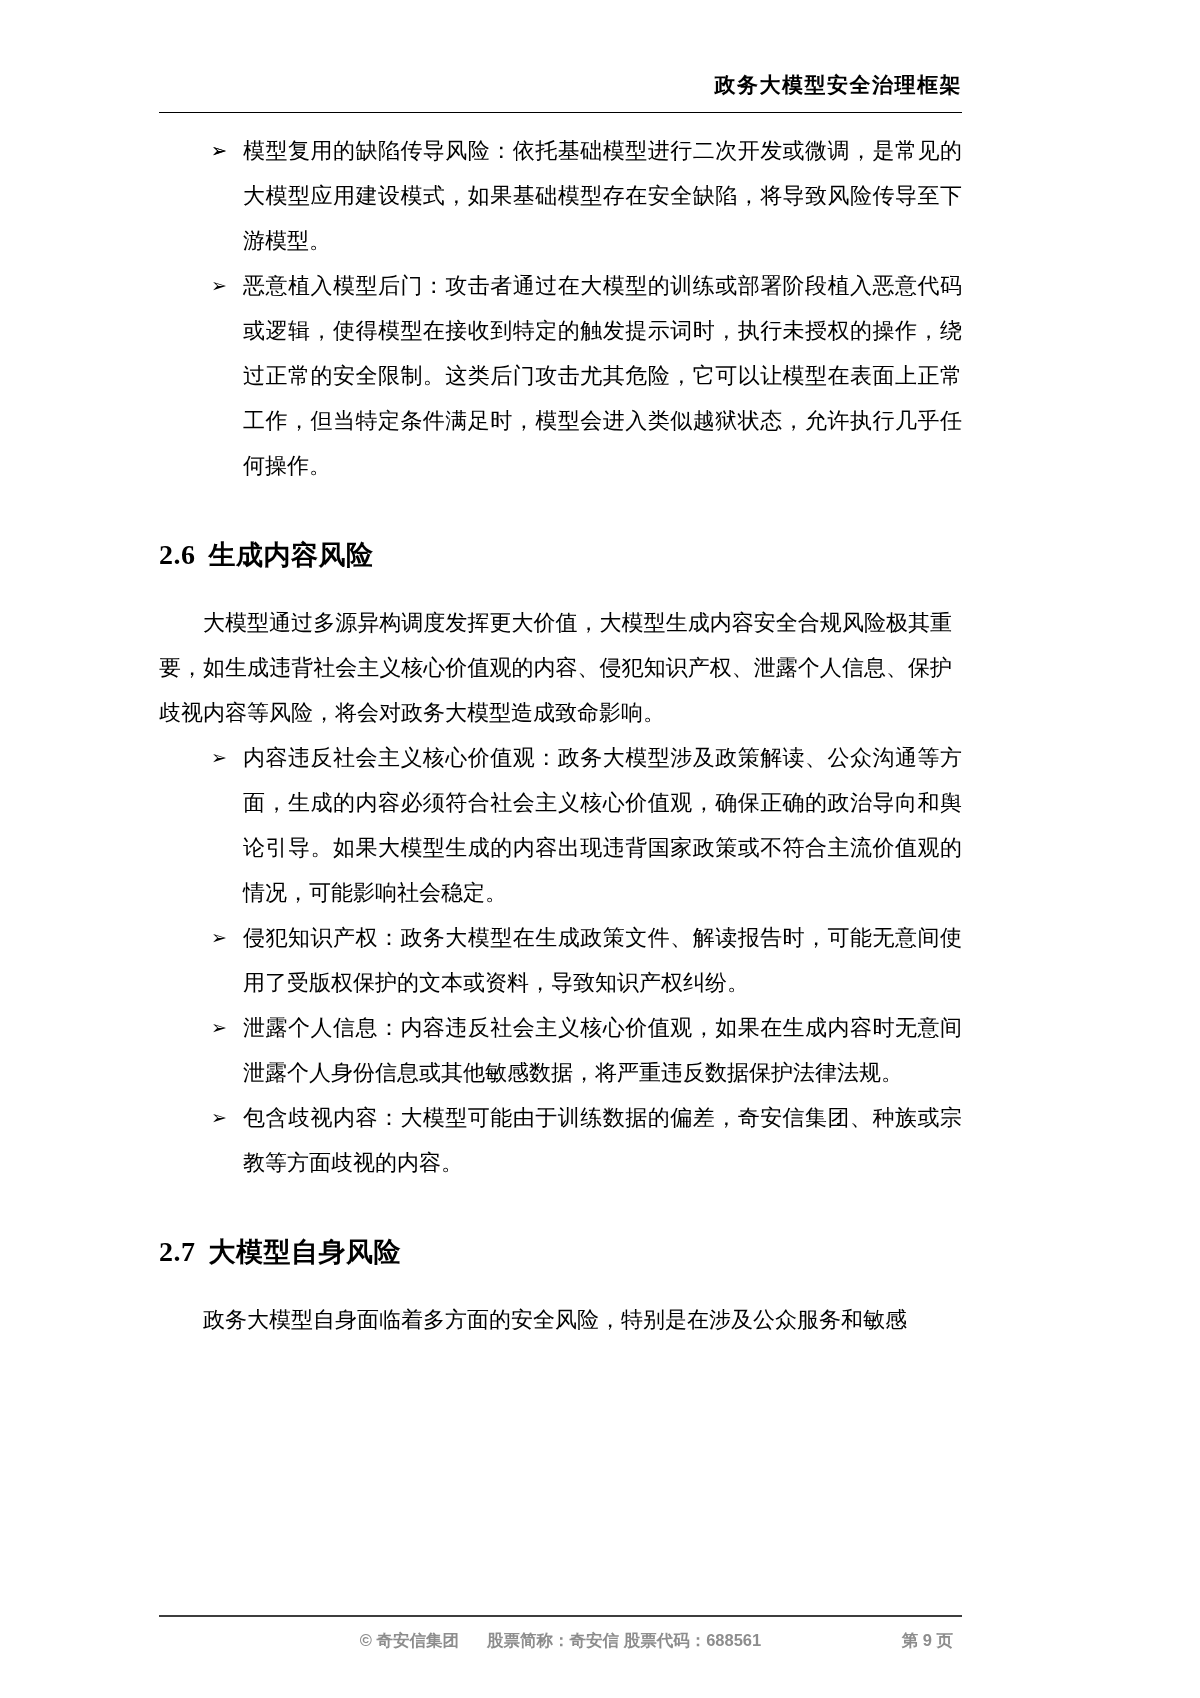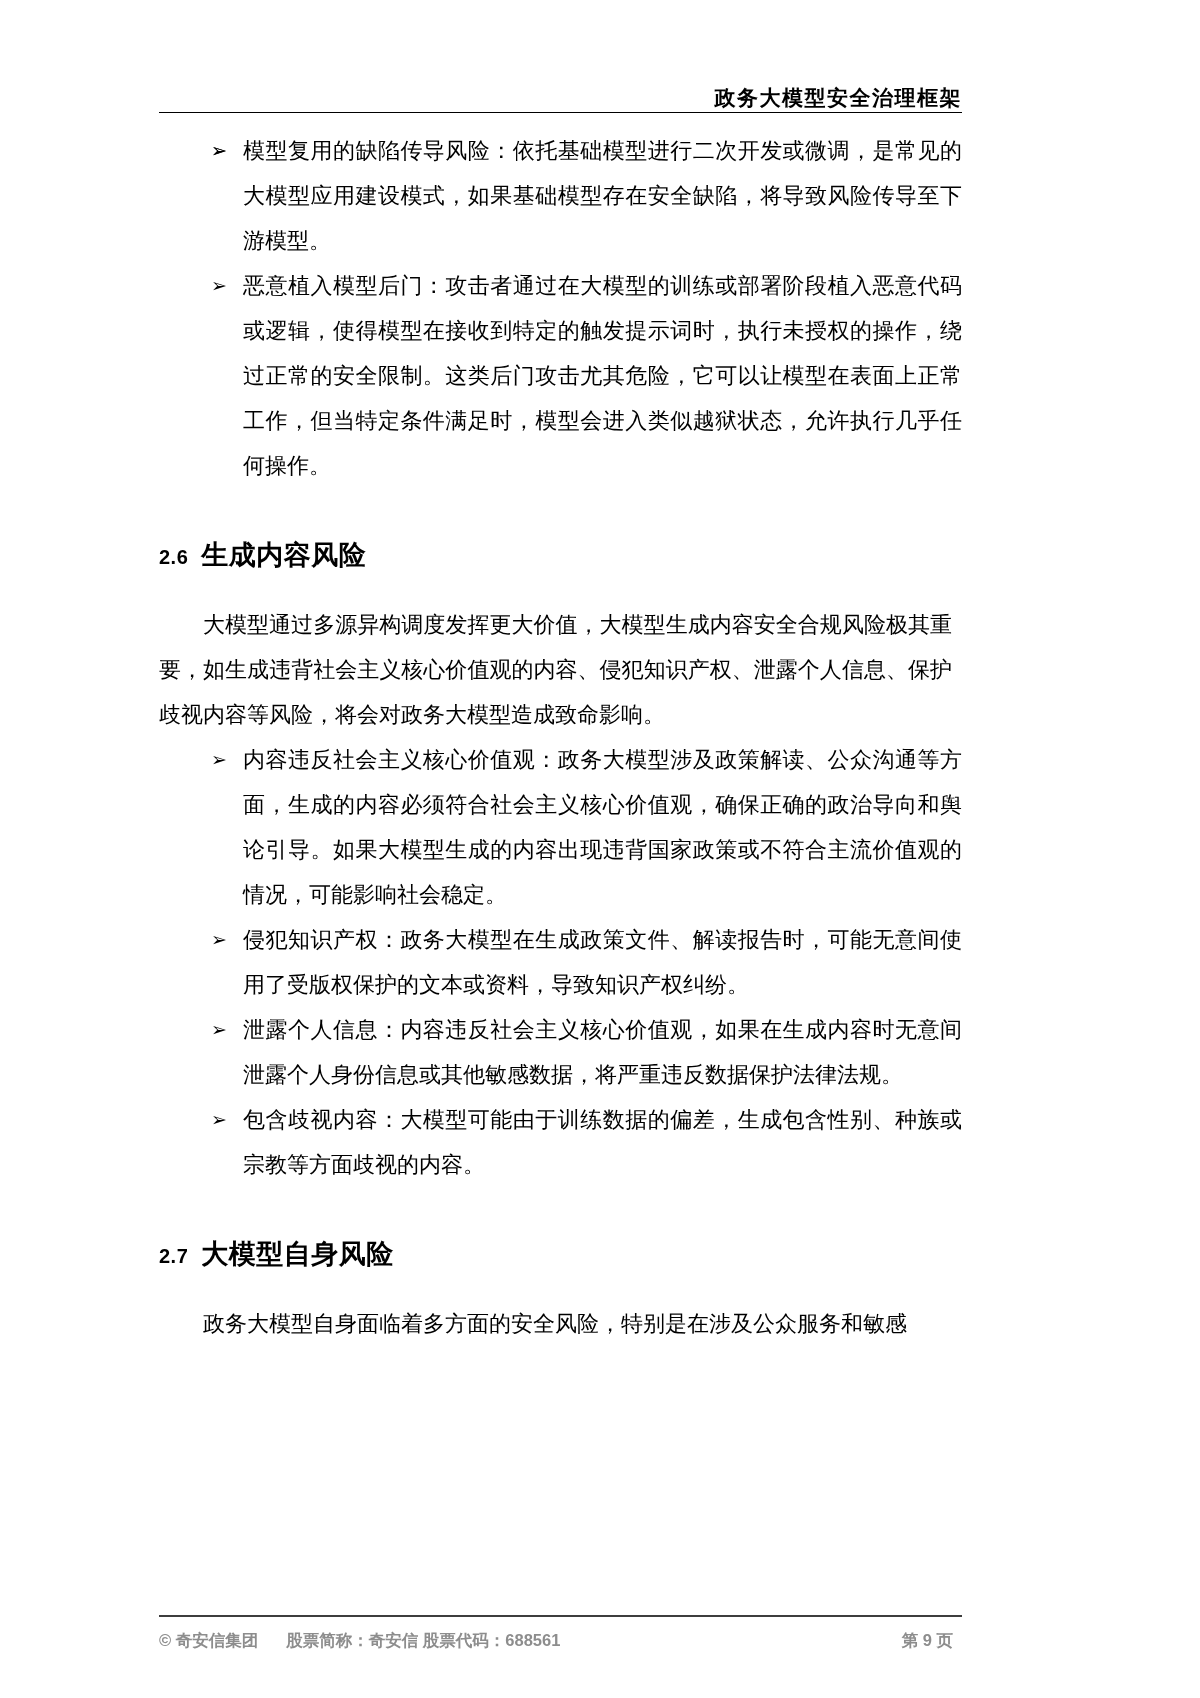--- a/index.html
+++ b/index.html
@@ -11,21 +11,21 @@
     background:#ffffff;
     font-family:"Liberation Serif","DejaVu Serif",serif;
     color:#000;
     overflow:hidden;
   }
   
   .doc-header {
     position:absolute; left:159px; top:0; width:803px; height:113px;
     display:flex; align-items:flex-end; justify-content:flex-end;
     border-bottom:1.5px solid #000;
-    padding-bottom:0;
+    padding-bottom:13px;
     font-size:21px; font-weight:bold; letter-spacing:1.5px;
   }
   
   .content {
     position:absolute; left:159px; top:128px; width:803px;
     font-size:22px; line-height:45px;
     text-align:justify;
   }
   ul.arrow-list { list-style:none; margin:0; padding:0; }
   ul.arrow-list > li { position:relative; padding-left:84px; }
@@ -33,34 +33,34 @@
     position:absolute; left:52px; top:0;
     font-size:19px; line-height:45px;
   }
   .section-heading {
     margin:38px 0 0 0;
     font-size:27px; line-height:58px;
     font-weight:bold;
     text-align:left;
     letter-spacing:0.5px;
   }
-  .sec-num { font-family:Liberation Sans, sans-serif; margin-right:13px; font-size:20px; }
+  .sec-num { font-family:Liberation Serif, serif; margin-right:13px; font-size:28px; }
   .body-para { margin:16px 10px 0 0; text-indent:44px; }
   
   .footer-rule {
     position:absolute; left:159px; top:1615px; width:803px;
     border-top:2.5px solid #3d3d3d;
   }
   .doc-footer {
     position:absolute; left:159px; top:1627px; width:803px;
     font-family:"Liberation Sans","DejaVu Sans",sans-serif;
     font-size:16.5px; font-weight:bold; color:#8d8d8d;
     line-height:26px;
   }
-  .footer-center { }
+  .footer-center { text-align:center; }
   .footer-copyright { margin-right:28px; }
   .footer-page { position:absolute; right:9px; top:0; }
 </style>
 </head>
 <body>
 
 <div class="page">
 
   <header class="doc-header">
     <span>政务大模型安全治理框架</span>
@@ -96,21 +96,21 @@
       <li>
         <span class="bullet-marker">➢</span>
         <span>侵犯知识产权：政务大模型在生成政策文件、解读报告时，可能无意间使用了受版权保护的文本或资料，导致知识产权纠纷。</span>
       </li>
       <li>
         <span class="bullet-marker">➢</span>
         <span>泄露个人信息：内容违反社会主义核心价值观，如果在生成内容时无意间泄露个人身份信息或其他敏感数据，将严重违反数据保护法律法规。</span>
       </li>
       <li>
         <span class="bullet-marker">➢</span>
-        <span>包含歧视内容：大模型可能由于训练数据的偏差，生成包含性别、种族或宗教等方面歧视的内容。</span>
+        <span>包含歧视内容：大模型可能由于训练数据的偏差，奇安信集团、种族或宗教等方面歧视的内容。</span>
       </li>
     </ul>
 
     <h2 class="section-heading">
       <span class="sec-num">2.7</span><span class="sec-title">大模型自身风险</span>
     </h2>
 
     <p class="body-para">政务大模型自身面临着多方面的安全风险，特别是在涉及公众服务和敏感</p>
 
   </main>

